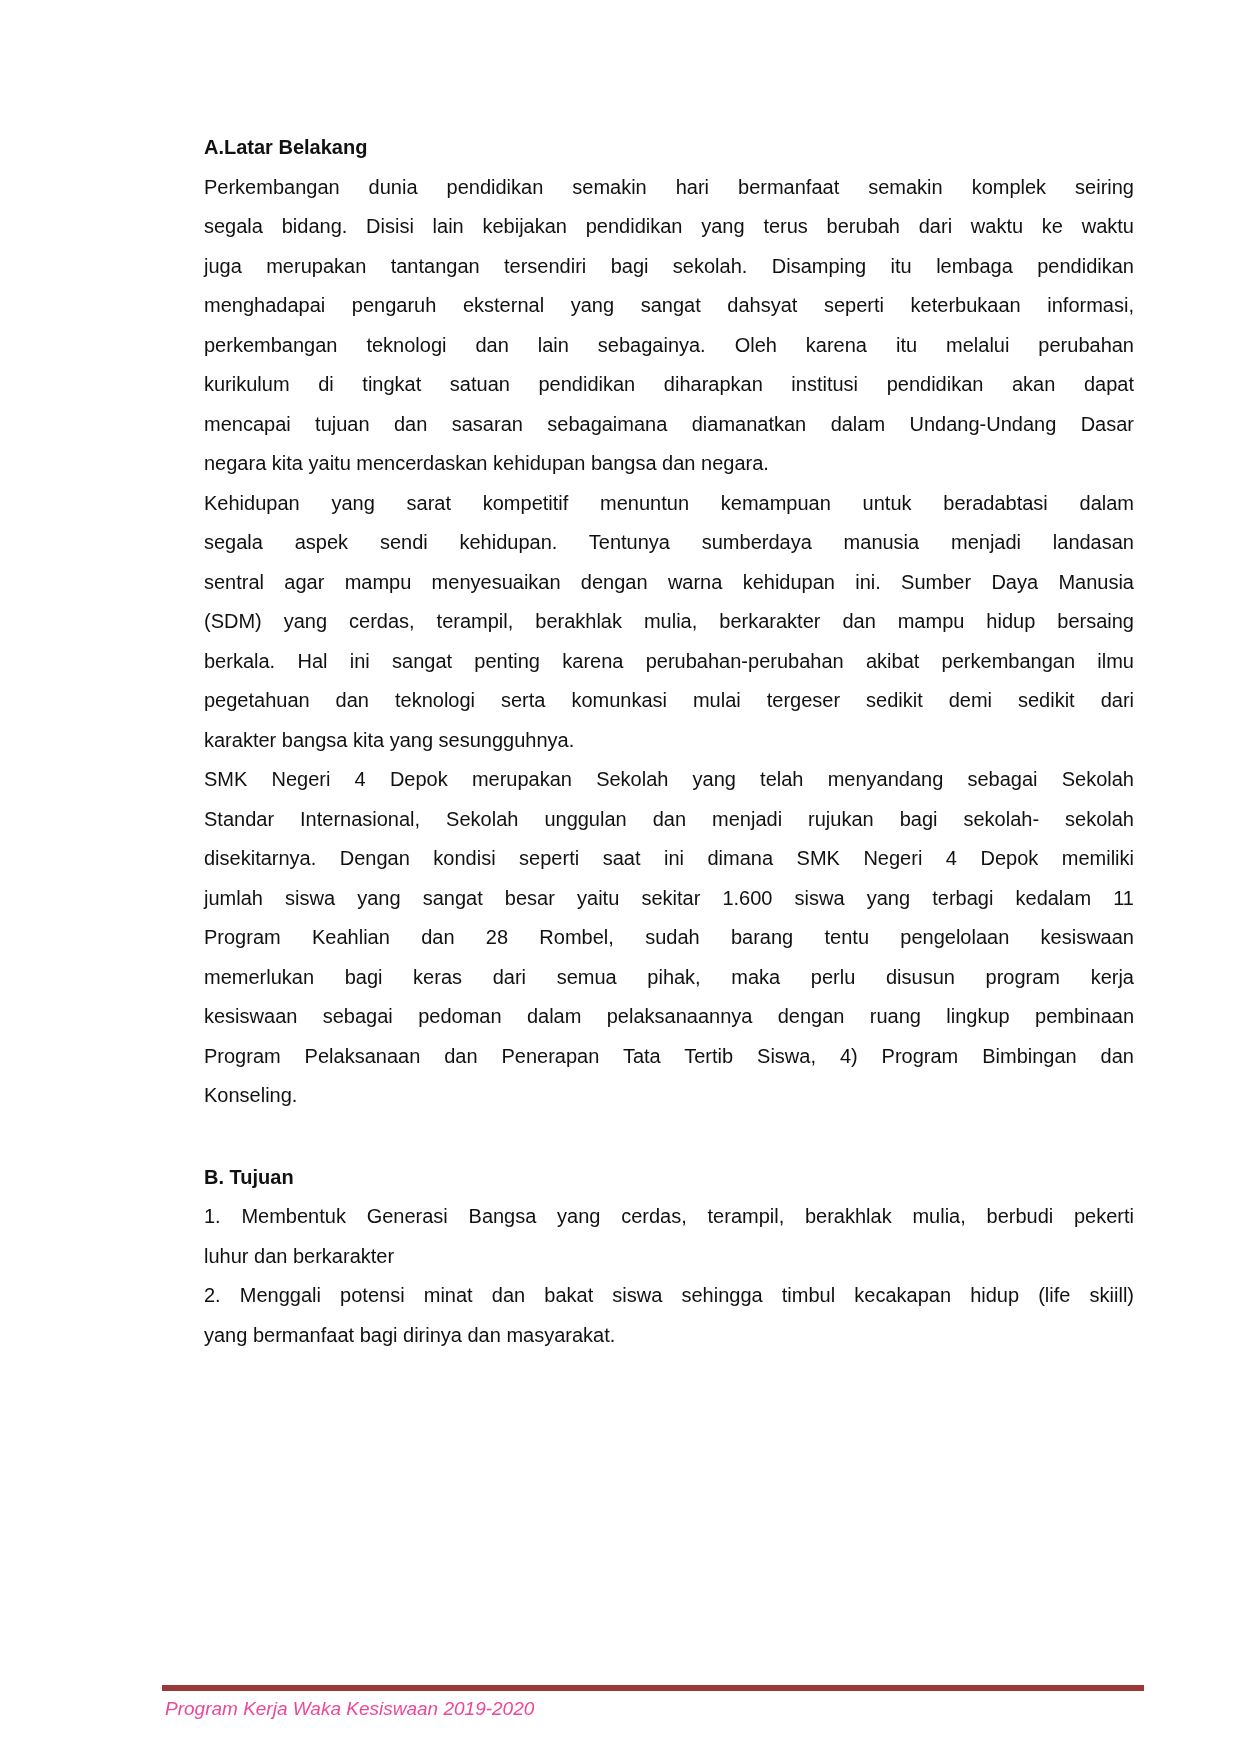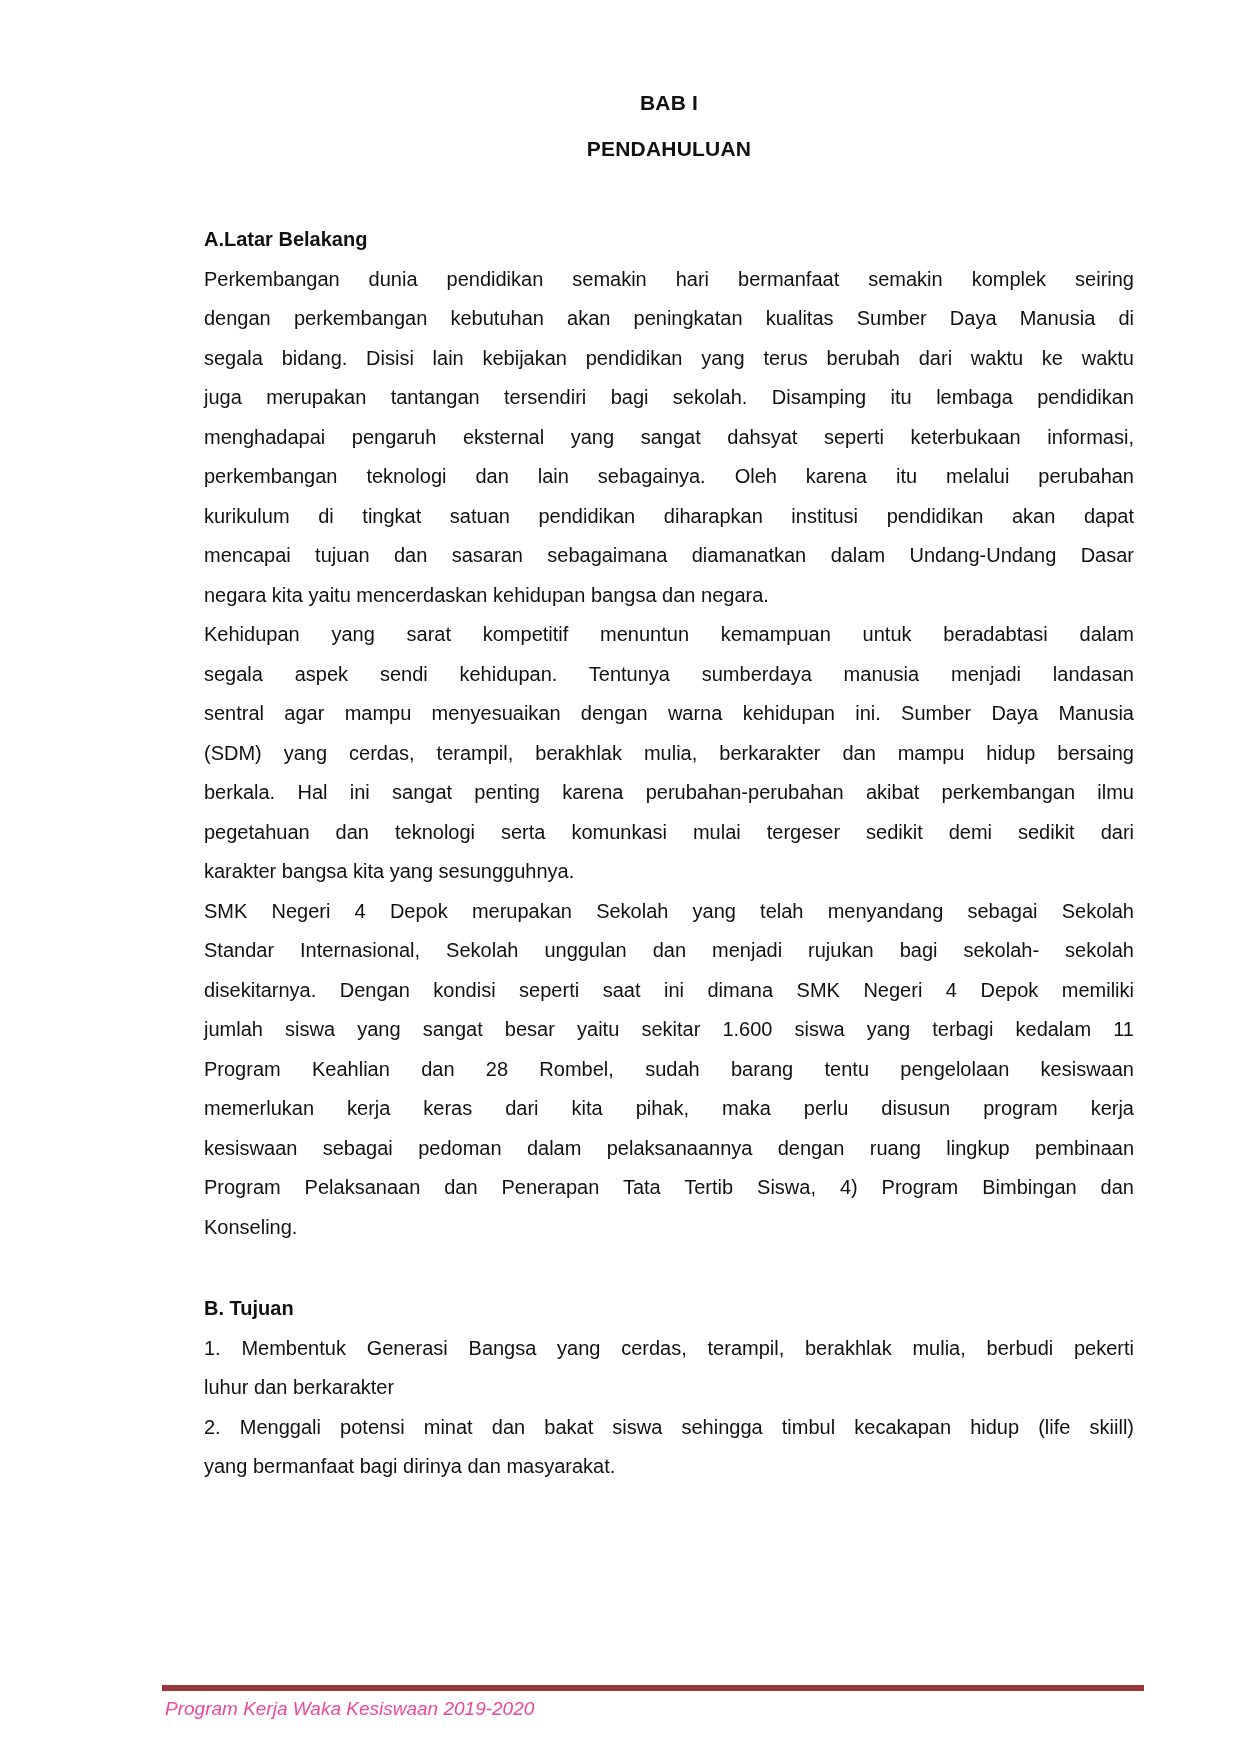--- a/index.html
+++ b/index.html
@@ -74,29 +74,24 @@
     font-size: 19px;
     font-style: italic;
     line-height: 26px;
     color: #ec4899;
   }
 </style>
 </head>
 <body>
 
 <div class="page-content">
-  <div class="title-block">
-    <div class="title-line">BAB I</div>
-    <div class="title-line">PENDAHULUAN</div>
-  </div>
   <div class="sections" id="sections">
       <div class="heading">A.Latar Belakang</div>
       <div class="para">
         <div class="pline">Perkembangan dunia pendidikan semakin hari bermanfaat semakin komplek seiring</div>
-        <div class="pline">dengan perkembangan kebutuhan akan peningkatan kualitas Sumber Daya Manusia di</div>
         <div class="pline">segala bidang. Disisi lain kebijakan pendidikan yang terus berubah dari waktu ke waktu</div>
         <div class="pline">juga merupakan tantangan tersendiri bagi sekolah. Disamping itu lembaga pendidikan</div>
         <div class="pline">menghadapai pengaruh eksternal yang sangat dahsyat seperti keterbukaan informasi,</div>
         <div class="pline">perkembangan teknologi dan lain sebagainya. Oleh karena itu melalui perubahan</div>
         <div class="pline">kurikulum di tingkat satuan pendidikan diharapkan institusi pendidikan akan dapat</div>
         <div class="pline">mencapai tujuan dan sasaran sebagaimana diamanatkan dalam Undang-Undang Dasar</div>
         <div class="pline last">negara kita yaitu mencerdaskan kehidupan bangsa dan negara.</div>
       </div>
       <div class="para">
         <div class="pline">Kehidupan yang sarat kompetitif menuntun kemampuan untuk beradabtasi dalam</div>
@@ -106,21 +101,21 @@
         <div class="pline">berkala. Hal ini sangat penting karena perubahan-perubahan akibat perkembangan ilmu</div>
         <div class="pline">pegetahuan dan teknologi serta komunkasi mulai tergeser sedikit demi sedikit dari</div>
         <div class="pline last">karakter bangsa kita yang sesungguhnya.</div>
       </div>
       <div class="para">
         <div class="pline">SMK Negeri 4 Depok merupakan Sekolah yang telah menyandang sebagai Sekolah</div>
         <div class="pline">Standar Internasional, Sekolah unggulan dan menjadi rujukan bagi sekolah- sekolah</div>
         <div class="pline">disekitarnya. Dengan kondisi seperti saat ini dimana SMK Negeri 4 Depok memiliki</div>
         <div class="pline">jumlah siswa yang sangat besar yaitu sekitar 1.600 siswa yang terbagi kedalam 11</div>
         <div class="pline">Program Keahlian dan 28 Rombel, sudah barang tentu pengelolaan kesiswaan</div>
-        <div class="pline">memerlukan kerja keras dari kita pihak, maka perlu disusun program kerja</div>
+        <div class="pline">memerlukan bagi keras dari semua pihak, maka perlu disusun program kerja</div>
         <div class="pline">kesiswaan sebagai pedoman dalam pelaksanaannya dengan ruang lingkup pembinaan</div>
         <div class="pline">Program Pelaksanaan dan Penerapan Tata Tertib Siswa, 4) Program Bimbingan dan</div>
         <div class="pline last">Konseling.</div>
       </div>
       <div class="heading gap-above">B. Tujuan</div>
       <div class="para">
         <div class="pline">1. Membentuk Generasi Bangsa yang cerdas, terampil, berakhlak mulia, berbudi pekerti</div>
         <div class="pline last">luhur dan berkarakter</div>
       </div>
       <div class="para">

